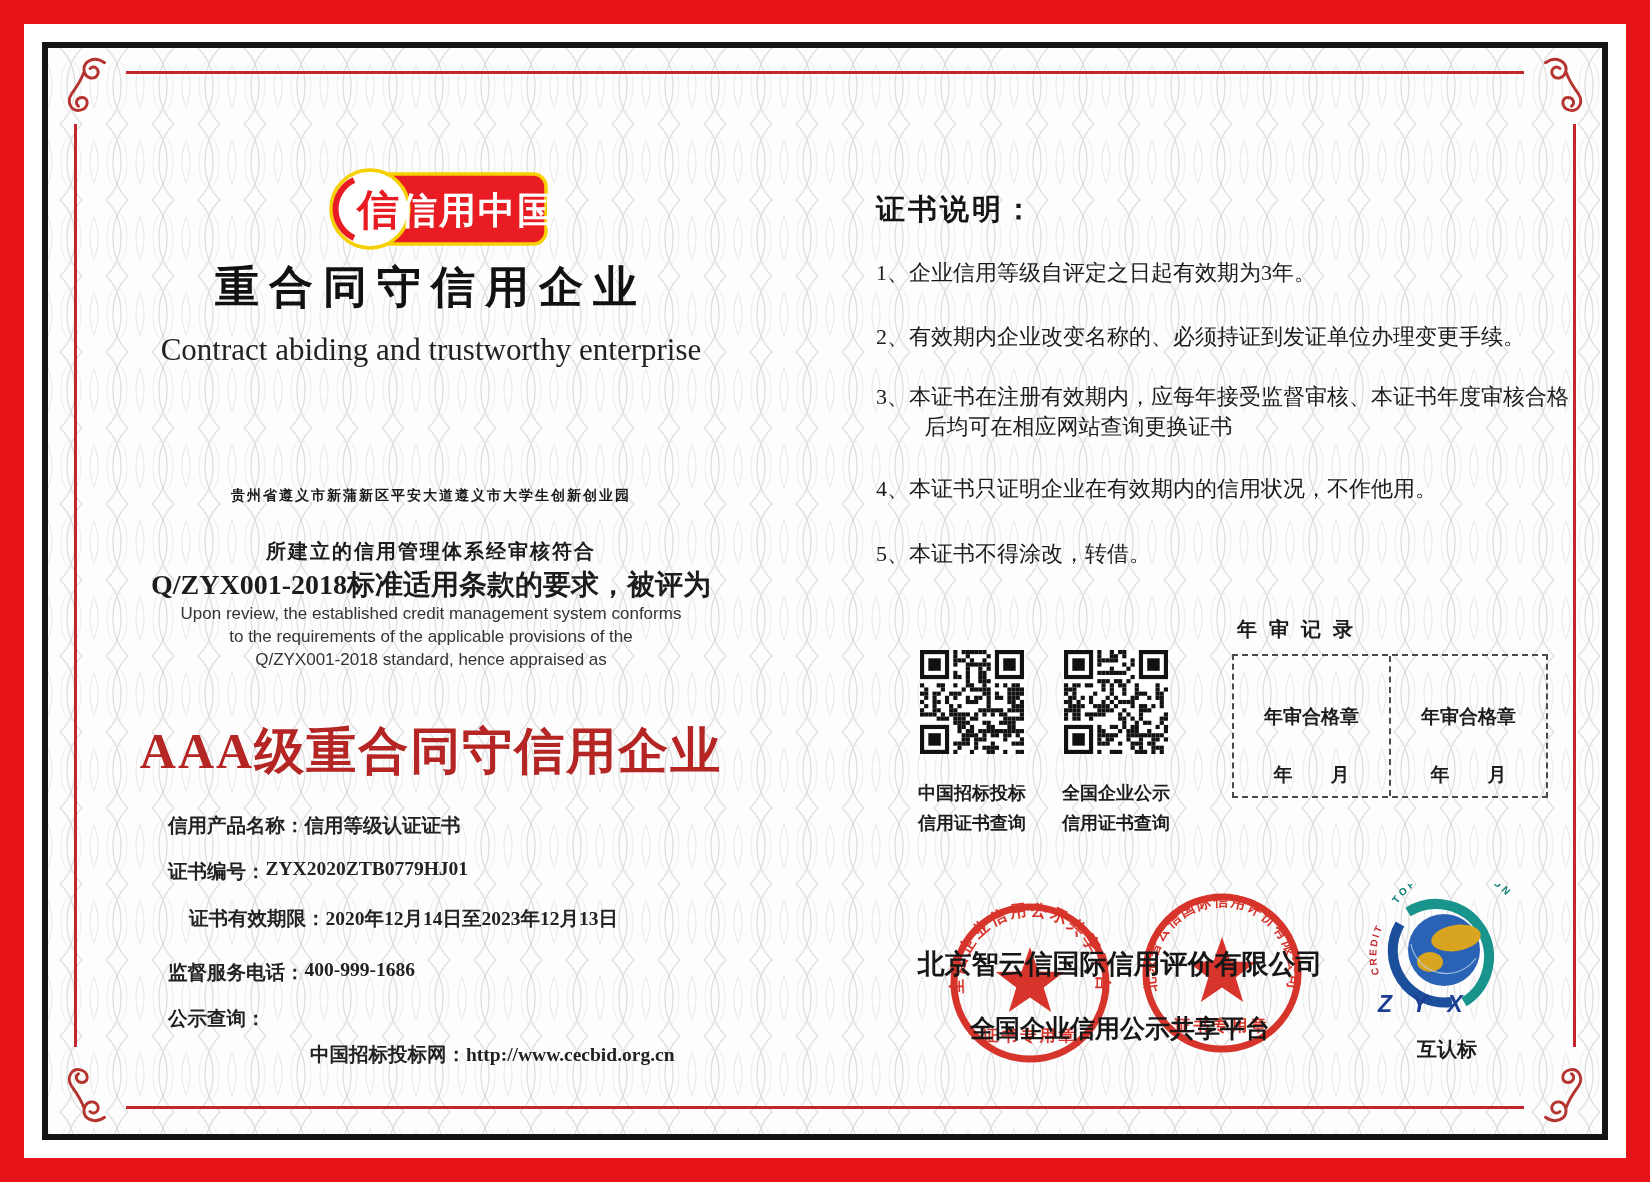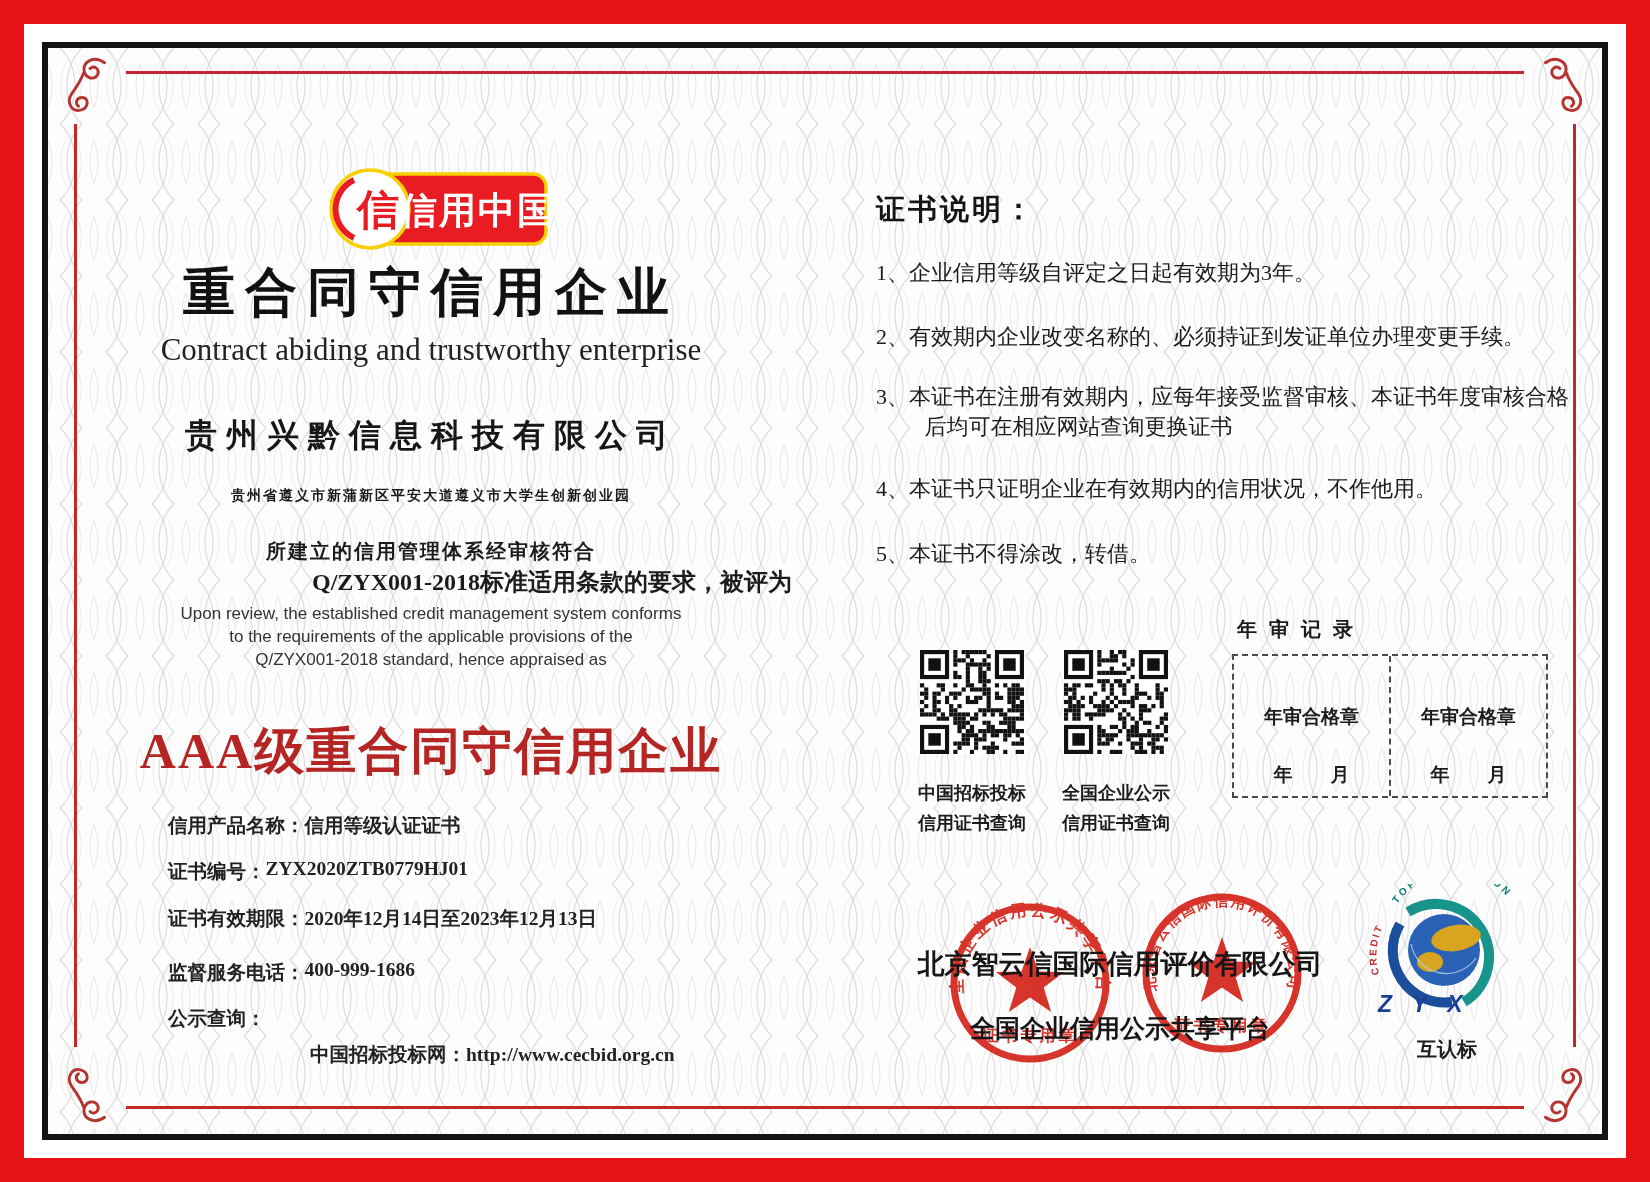--- a/index.html
+++ b/index.html
@@ -16,37 +16,37 @@
   .il-left{left:74px;top:124px;height:923px;width:3px;}
   .il-right{right:74px;top:124px;height:923px;width:3px;}
   .orn{width:58px;height:58px;}
   .orn path{fill:none;stroke:#b5342f;stroke-width:3;stroke-linecap:round;}
   .orn-tl{left:62px;top:56px;}
   .orn-tr{right:62px;top:56px;transform:scaleX(-1);}
   .orn-bl{left:62px;bottom:58px;transform:scaleY(-1);}
   .orn-br{right:62px;bottom:58px;transform:scale(-1,-1);}
   
   .badge{left:320px;top:164px;width:232px;height:90px;}
-  .title-cn{left:70px;top:258px;width:722px;text-align:center;font-size:52px;font-weight:700;
+  .title-cn{left:70px;top:258px;width:722px;text-align:center;font-size:44px;font-weight:700;
             letter-spacing:10px;color:#111;}
   .title-en{left:70px;top:332px;width:722px;text-align:center;font-size:31px;color:#222;}
   .company-name{left:70px;top:414px;width:722px;text-align:center;font-size:32px;font-weight:700;
             letter-spacing:9px;color:#171717;}
   .company-address{left:70px;top:487px;width:722px;text-align:center;font-size:14px;font-weight:700;
             letter-spacing:2px;}
   .appr1{left:70px;top:538px;width:722px;text-align:center;font-size:20px;font-weight:600;letter-spacing:2px;}
-  .appr2{left:70px;top:566px;width:722px;text-align:right;font-size:24px;font-weight:600;}
+  .appr2{left:70px;top:566px;width:722px;text-align:center;font-size:28px;font-weight:600;}
   .appr-en{left:70px;width:722px;text-align:center;font-size:17px;color:#333;
            font-family:"Liberation Sans","DejaVu Sans",sans-serif;}
   .grade{left:70px;top:718px;width:722px;text-align:center;font-size:50px;font-weight:700;
          color:#b42523;letter-spacing:2px;}
   .details{left:168px;top:812px;width:620px;font-size:19.5px;font-weight:700;color:#222;}
   .drow{display:flex;white-space:nowrap;}
   .drow .lab{white-space:nowrap;}
-  .d0{margin-bottom:19px;} .d1{margin-bottom:20px;} .d2{margin-bottom:27px;} .d3{margin-bottom:19px;}
+  .d0{margin-bottom:19px;} .d1{margin-bottom:20px;} .d2{margin-bottom:27px;margin-left:21px;} .d3{margin-bottom:19px;}
   .d5{margin-left:142px;margin-top:9px;}
   
   .instr-head{left:876px;top:190px;font-size:29px;font-weight:700;letter-spacing:3px;color:#151515;}
   .instructions{left:876px;top:258px;width:702px;font-size:22px;line-height:30px;color:#1b1b1b;}
   .instructions .item{padding-left:2.2em;text-indent:-2.2em;}
   .i0{margin-bottom:34px;} .i1{margin-bottom:30px;} .i2{margin-bottom:32px;} .i3{margin-bottom:35px;}
   .qr{background:#fff;}
   .qr1{left:920px;top:650px;width:104px;height:104px;}
   .qr2{left:1064px;top:650px;width:104px;height:104px;}
   .qr-cap{width:150px;text-align:center;font-size:18px;font-weight:700;line-height:30px;top:778px;}
@@ -108,21 +108,20 @@
   <svg class="abs badge" viewBox="0 0 232 90">
     <rect x="30" y="10" width="196" height="70" rx="13" fill="#e81c22" stroke="#f6d000" stroke-width="3.5"></rect>
     <circle cx="50" cy="45" r="39" fill="#ffffff" stroke="#f6d000" stroke-width="3.5"></circle>
     <path d="M34 16 A32 32 0 0 0 34 74" fill="none" stroke="#e81c22" stroke-width="6"></path>
     <text x="58" y="60" text-anchor="middle" font-size="42" font-weight="bold" fill="#e81c22" font-family="Liberation Serif, DejaVu Serif, serif">信</text>
     <text x="158" y="59" text-anchor="middle" font-size="37" font-weight="bold" fill="#ffffff" letter-spacing="2" font-family="Liberation Sans, DejaVu Sans, sans-serif">信用中国</text>
   </svg>
 
   <div class="abs title-cn">重合同守信用企业</div>
   <div class="abs title-en">Contract abiding and trustworthy enterprise</div>
-  <div class="abs company-name">贵州兴黔信息科技有限公司</div>
   <div class="abs company-address">贵州省遵义市新蒲新区平安大道遵义市大学生创新创业园</div>
 
   <div class="abs appr1">所建立的信用管理体系经审核符合</div>
   <div class="abs appr2">Q/ZYX001-2018标准适用条款的要求，被评为</div>
   <div class="abs appr-en" style="top:604px;">Upon review, the established credit management system conforms</div>
   <div class="abs appr-en" style="top:627px;">to the requirements of the applicable provisions of the</div>
   <div class="abs appr-en" style="top:650px;">Q/ZYX001-2018 standard, hence appraised as</div>
   <div class="abs grade">AAA级重合同守信用企业</div>
 
   <div class="abs details">

